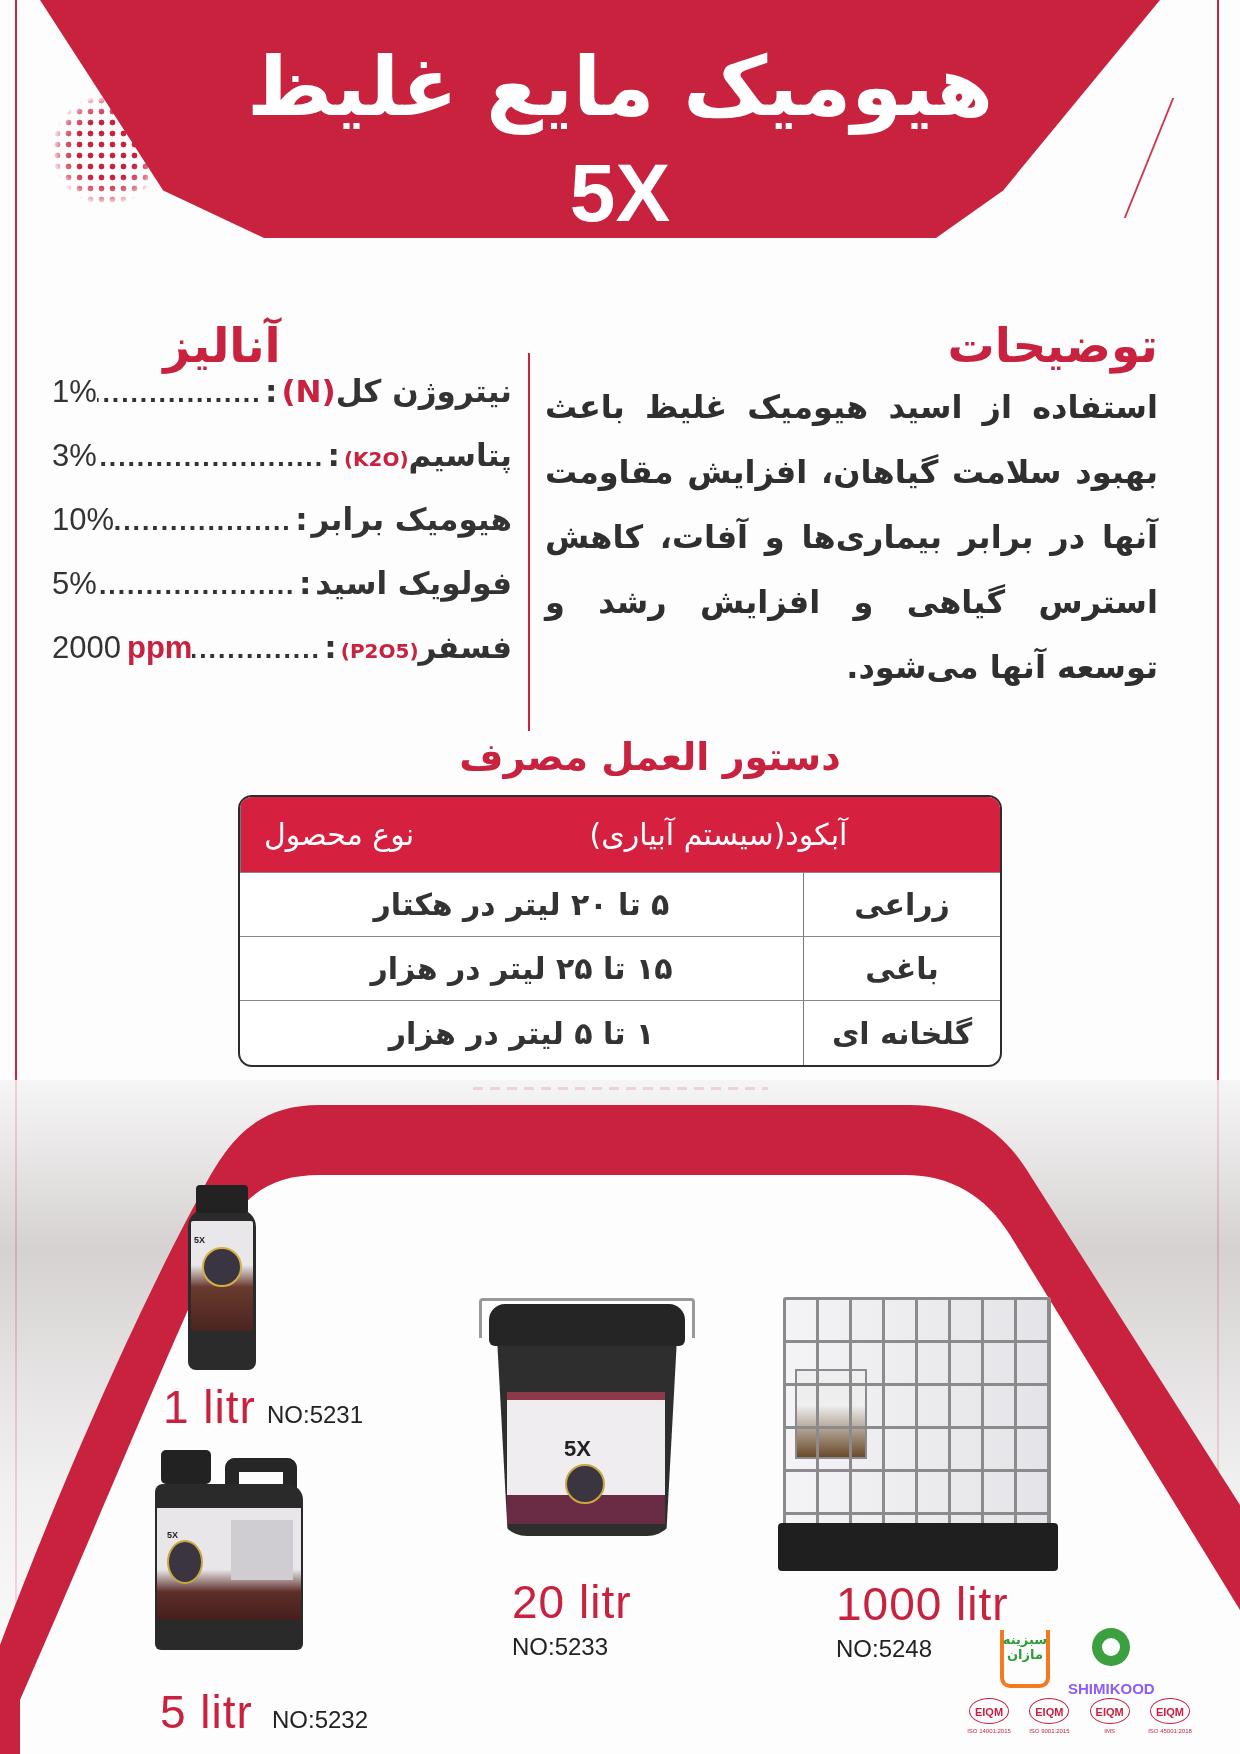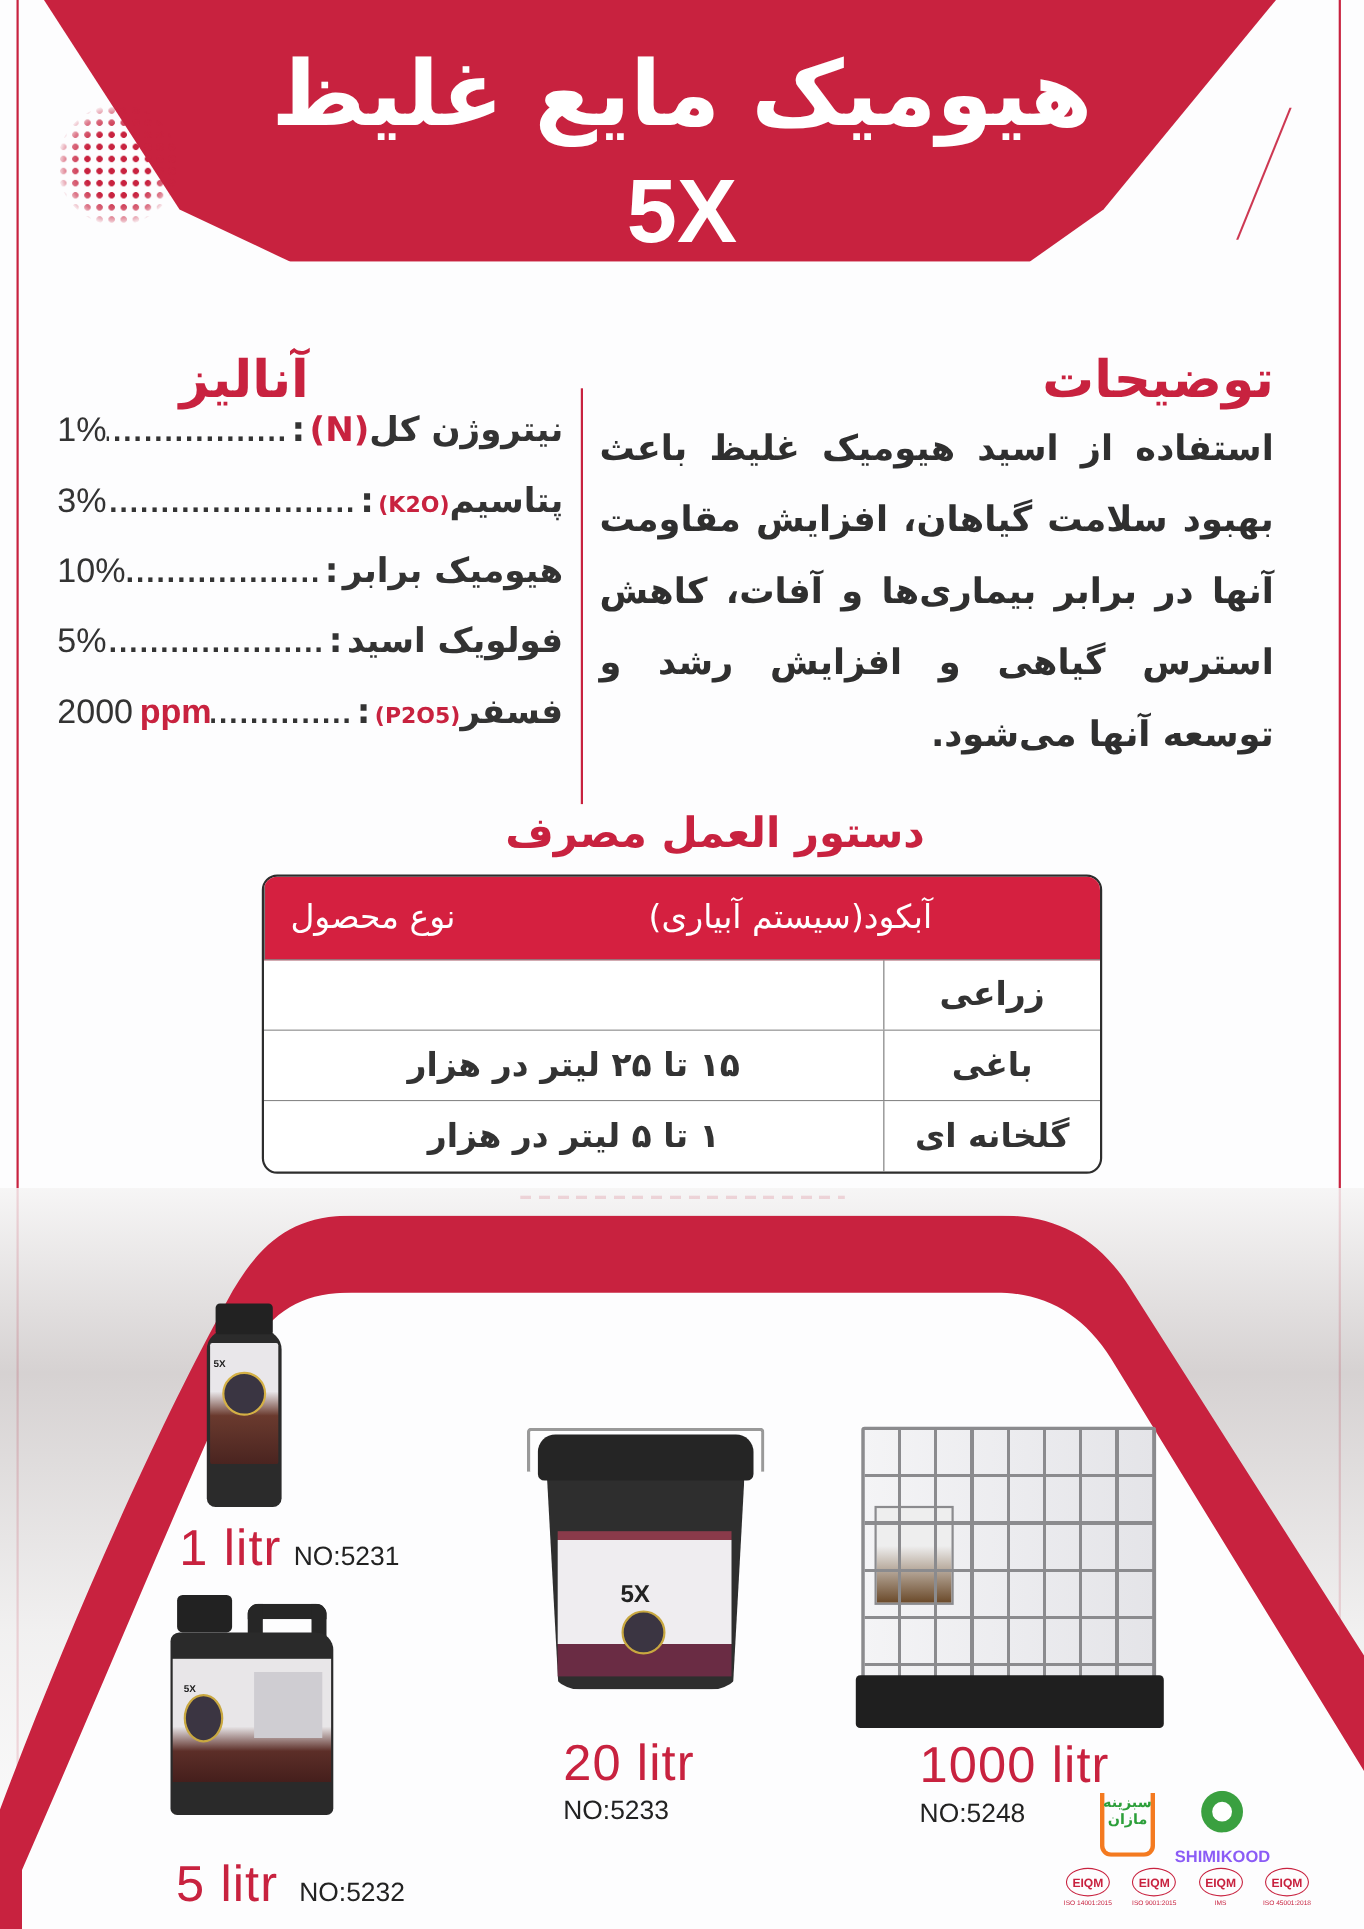--- a/index.html
+++ b/index.html
@@ -210,20 +210,21 @@
 </section>
 
 <h2 class="usage-title">دستور العمل مصرف</h2>
 <div class="usage-table">
   <div class="ut-row ut-head">
     <div class="ut-cell ut-c2">آبکود(سیستم آبیاری)</div>
     <div class="ut-cell ut-c1">نوع محصول</div>
   </div>
   <div class="ut-row ut-body">
     <div class="ut-cell ut-c1">زراعی</div>
+    <div class="ut-cell ut-c2">۵ تا ۲۰ لیتر در هکتار</div>
   </div>
   <div class="ut-row ut-body">
     <div class="ut-cell ut-c1">باغی</div>
     <div class="ut-cell ut-c2">۱۵ تا ۲۵ لیتر در هزار</div>
   </div>
   <div class="ut-row ut-body">
     <div class="ut-cell ut-c1">گلخانه ای</div>
     <div class="ut-cell ut-c2">۱ تا ۵ لیتر در هزار</div>
   </div>
 </div>

